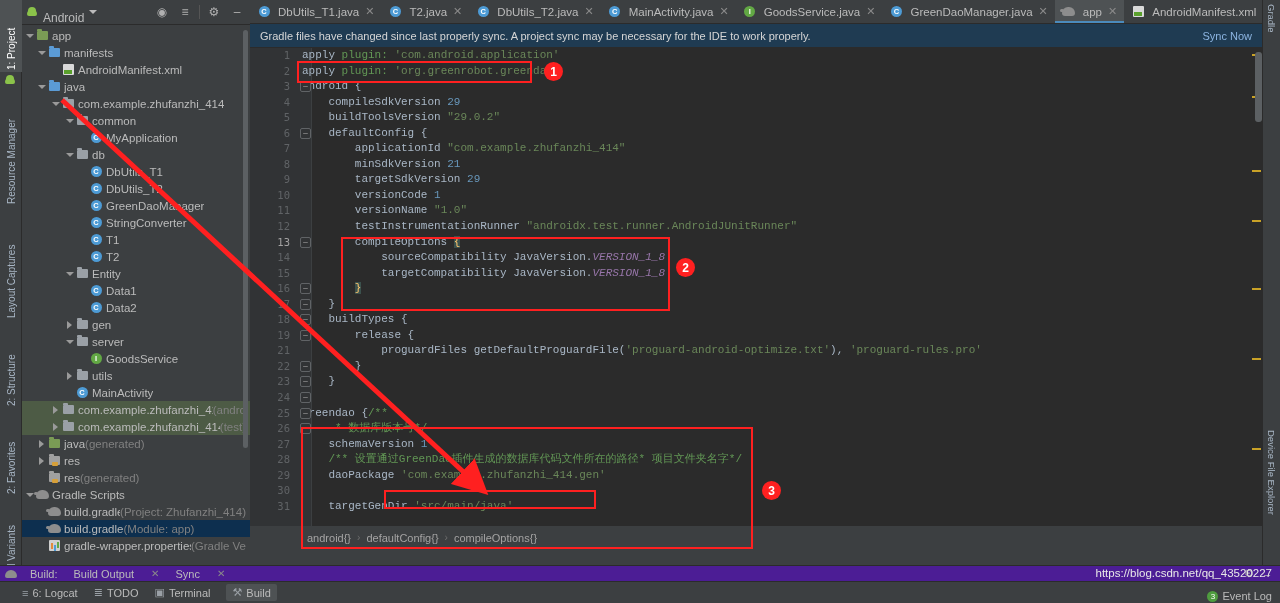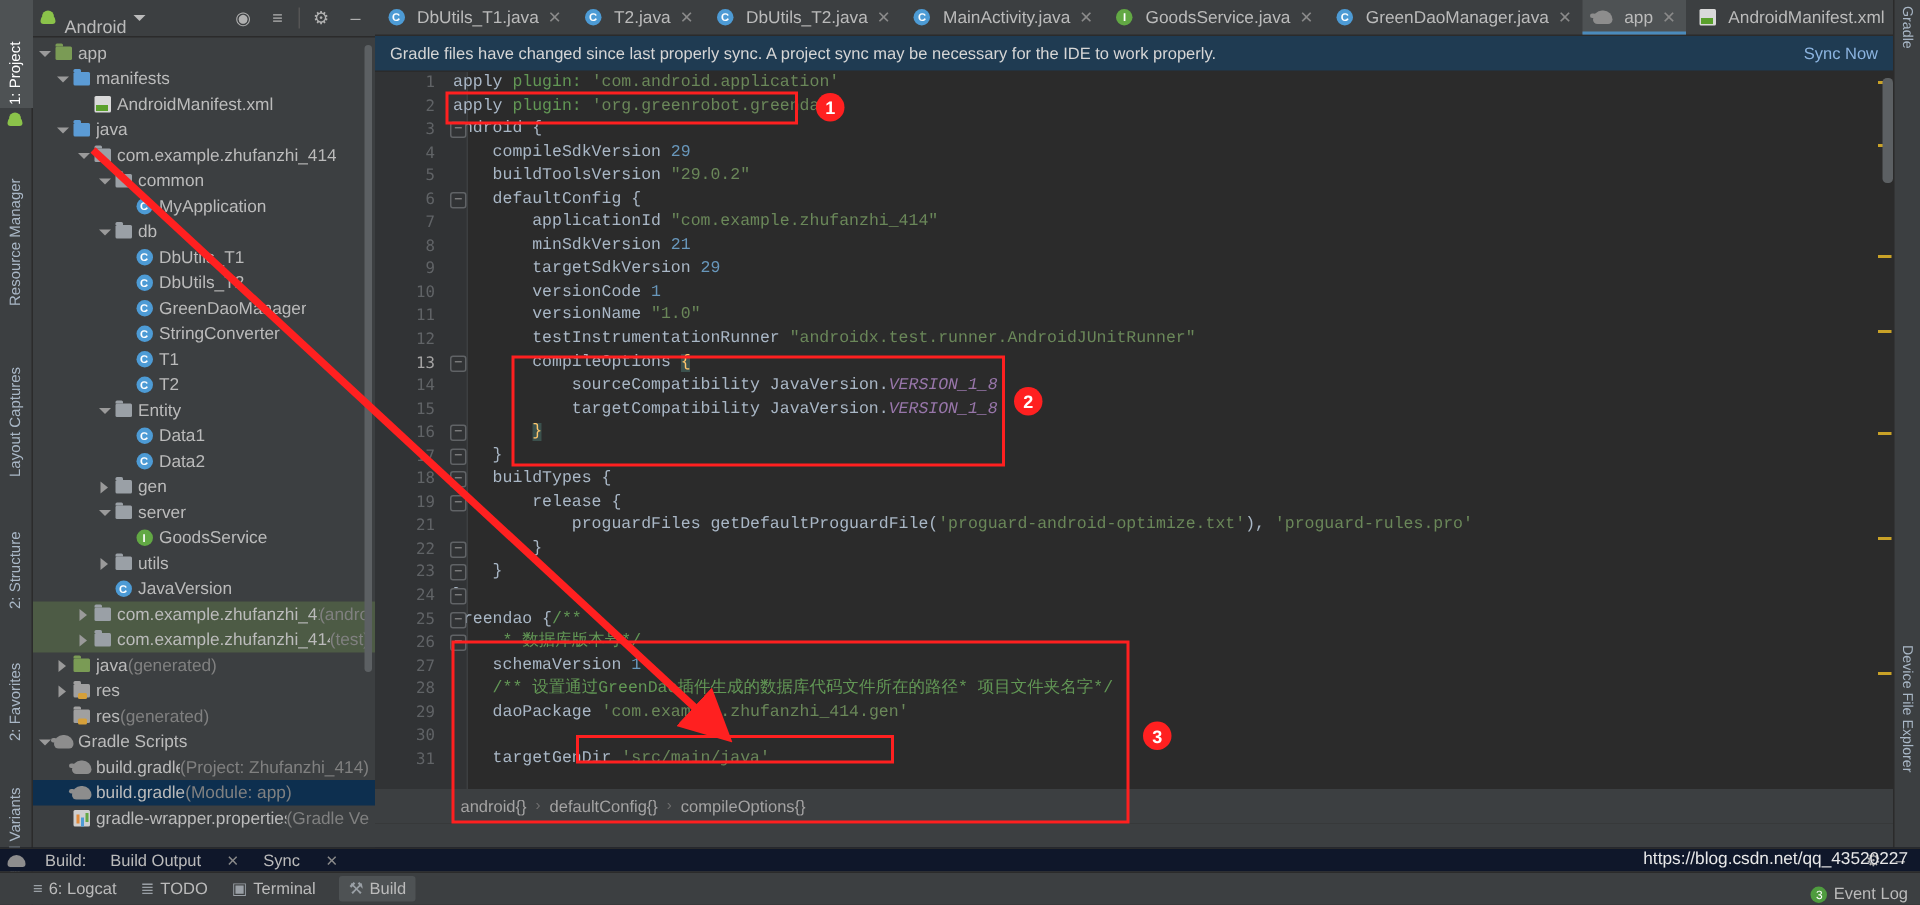--- a/index.html
+++ b/index.html
@@ -216,21 +216,21 @@
   .rtab{
     position:absolute; right:1px; width:16px;
     color:#a9b7c6; font-size:9.5px; white-space:nowrap;
     writing-mode:vertical-rl; text-orientation:mixed;
     display:flex; align-items:center; gap:3px;
   }
 
   
   .build-bar{
     position:absolute; left:0; bottom:22px; width:1280px; height:16px;
-    background:#0f172a; display:flex; align-items:center; gap:0;
+    background:#4c1d95; display:flex; align-items:center; gap:0;
     border-top:1px solid #2b2b2b;
   }
   .build-ant{
     width:22px; display:flex; align-items:center; justify-content:center;
   }
   .bico{ width:12px;height:8px;background:#8d8d8d;border-radius:6px 6px 2px 2px;}
   .build-label{ font-size:11px; color:#bbbbbb; padding:0 8px; }
   .btab{ font-size:11px; color:#bbbbbb; padding:0 8px; display:flex; align-items:center; gap:17px; }
   .btab .x{ color:#8a8a8a; font-size:10px; }
   .build-right{ margin-left:auto; display:flex; align-items:center; gap:10px; padding-right:10px; color:#b0b0b0; font-size:11px;}
@@ -471,21 +471,21 @@
           <span class="ic">
             <span class="folder grey"></span>
           </span>
           <span class="lbl">utils</span>
         </div>
         <div class="row d3">
           <span class="arrow"></span>
           <span class="ic">
             <span class="cbadge">C</span>
           </span>
-          <span class="lbl">JavaVersion</span>
+          <span class="lbl">MainActivity</span>
         </div>
         <div class="row d2 green">
           <span class="arrow right">
             <i></i>
           </span>
           <span class="ic">
             <span class="folder grey"></span>
           </span>
           <span class="lbl">com.example.zhufanzhi_414</span>
           <span class="dim"> (andro</span>

